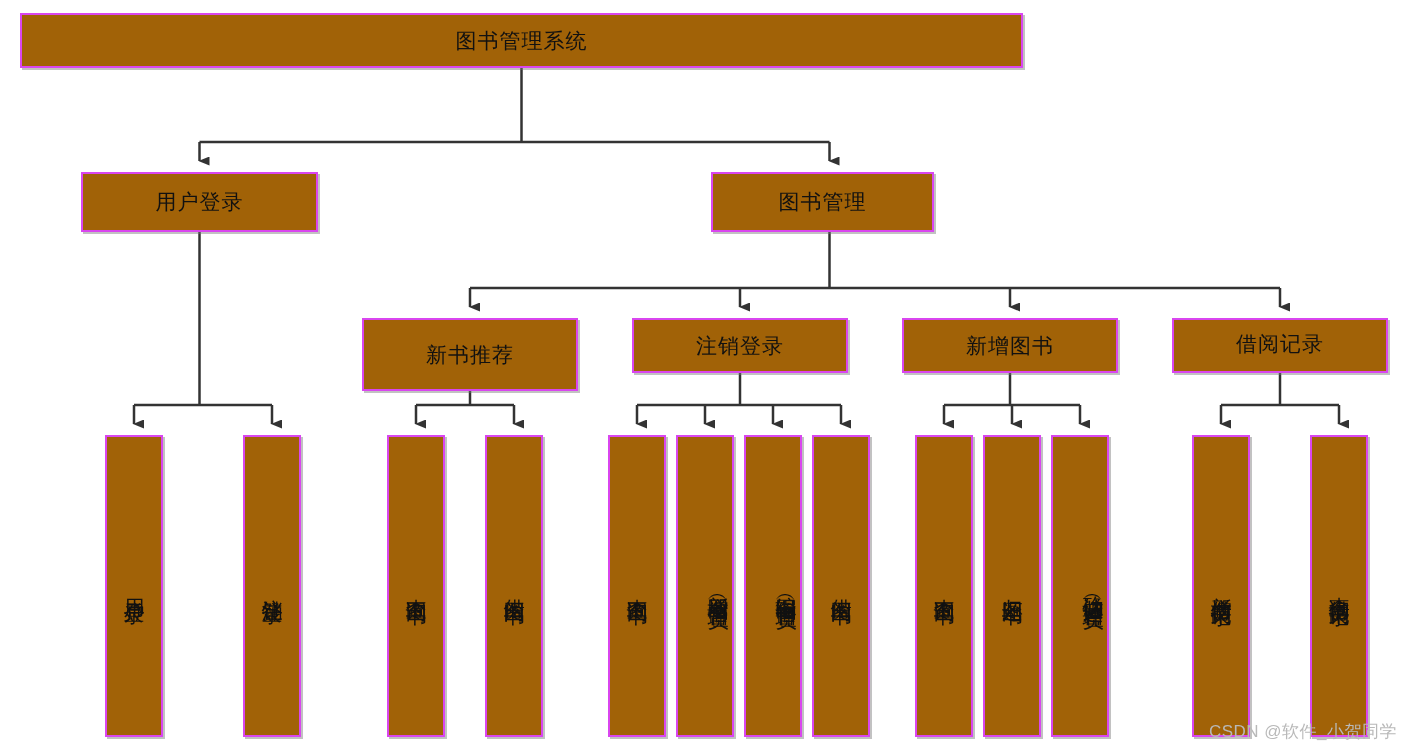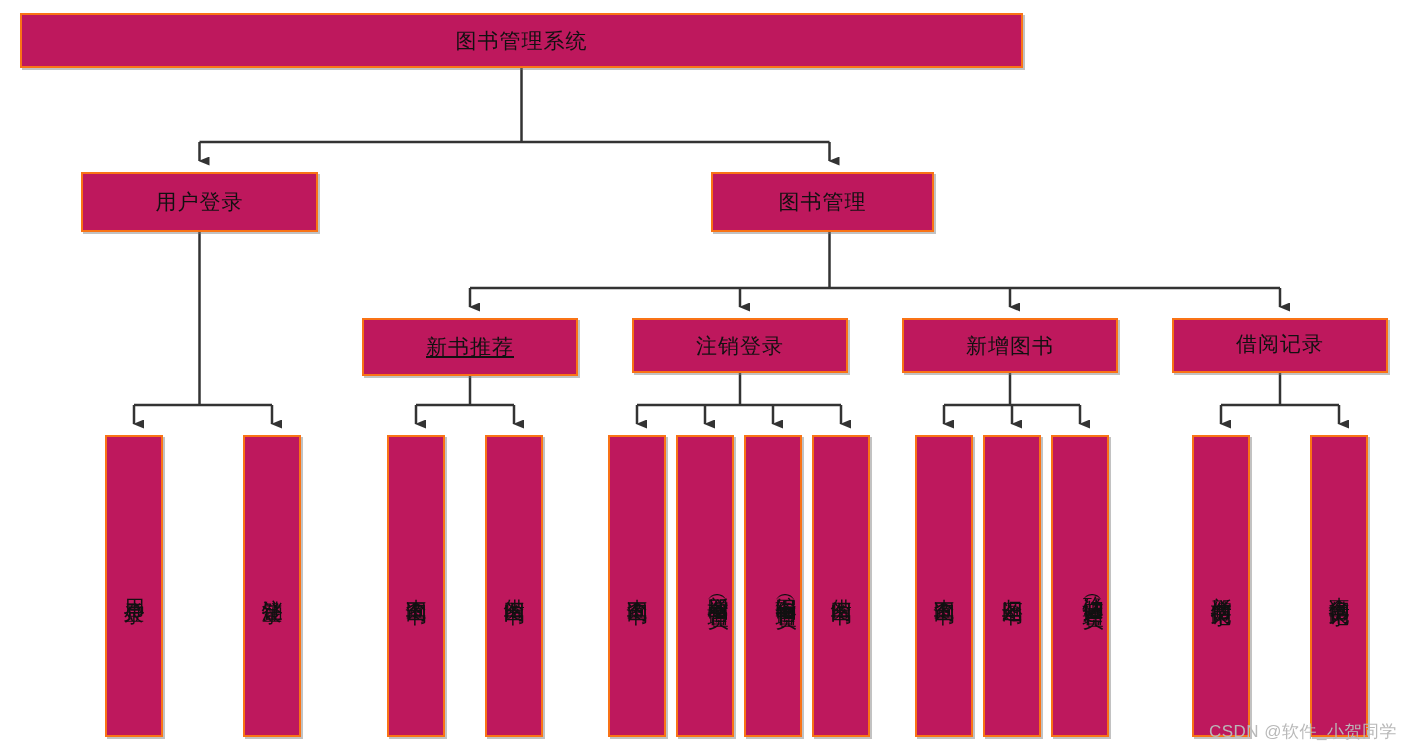--- a/index.html
+++ b/index.html
@@ -21,22 +21,22 @@
     position: absolute;
     left: 0;
     top: 0;
     width: 1405px;
     height: 747px;
     pointer-events: none;
   }
   .node {
     position: absolute;
     box-sizing: border-box;
-    border: 2px solid #f97316;
-    background: #be185d;
+    border: 2px solid #d946ef;
+    background: #a16207;
     display: flex;
     align-items: center;
     justify-content: center;
     color: #111111;
     box-shadow: 2px 2px 0 rgba(120,120,120,0.45);
   }
   .node.horiz {
     font-size: 21px;
     letter-spacing: 1px;
     line-height: 1.2;
@@ -120,21 +120,21 @@
   <div id="nodes-layer">
       <div class="node horiz" style="left: 20px; top: 13px; width: 1003px; height: 55px;">
         <span class="node-label">图书管理系统</span>
       </div>
       <div class="node horiz" style="left: 81px; top: 172px; width: 237px; height: 60px;">
         <span class="node-label">用户登录</span>
       </div>
       <div class="node horiz" style="left: 711px; top: 172px; width: 223px; height: 60px;">
         <span class="node-label">图书管理</span>
       </div>
-      <div class="node horiz" style="left: 362px; top: 318px; width: 216px; height: 58px; text-decoration: underline;">
+      <div class="node horiz" style="left: 362px; top: 318px; width: 216px; height: 73px;">
         <span class="node-label">新书推荐</span>
       </div>
       <div class="node horiz" style="left: 632px; top: 318px; width: 216px; height: 55px;">
         <span class="node-label">注销登录</span>
       </div>
       <div class="node horiz" style="left: 902px; top: 318px; width: 216px; height: 55px;">
         <span class="node-label">新增图书</span>
       </div>
       <div class="node horiz" style="left: 1172px; top: 318px; width: 216px; height: 55px; font-family: Liberation Mono, monospace;">
         <span class="node-label">借阅记录</span>

